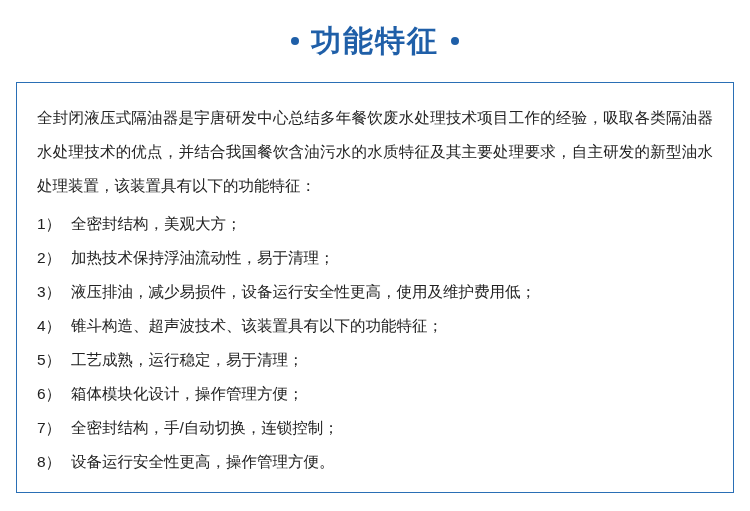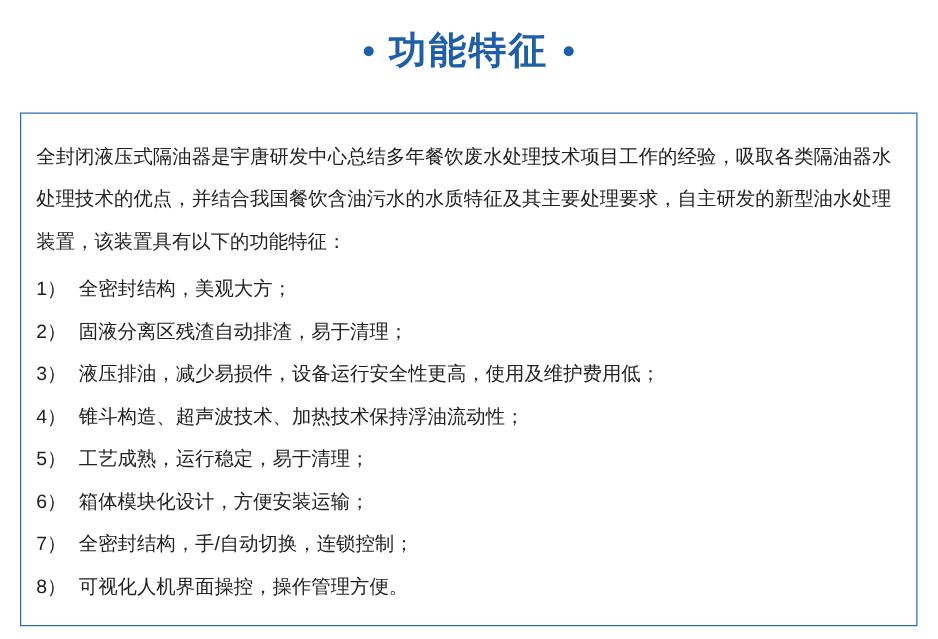--- a/index.html
+++ b/index.html
@@ -39,26 +39,26 @@
     width: 8px;
     height: 8px;
     border-radius: 50%;
     background: #1f5fa8;
     display: inline-block;
   }
   
   .content-box {
     position: absolute;
     left: 16px;
-    top: 90px;
+    top: 82px;
     width: 718px;
     height: 411px;
     box-sizing: border-box;
     border: 1px solid #2a6fb5;
-    padding: 18px 20px 10px 12px;
+    padding: 18px 20px 10px 20px;
     background: #ffffff;
   }
   .intro {
     font-size: 15.5px;
     line-height: 34px;
     color: #222222;
     text-align: justify;
     margin: 0 0 4px 0;
   }
   .feature-list {
@@ -96,42 +96,42 @@
 
     <p class="intro">全封闭液压式隔油器是宇唐研发中心总结多年餐饮废水处理技术项目工作的经验，吸取各类隔油器水处理技术的优点，并结合我国餐饮含油污水的水质特征及其主要处理要求，自主研发的新型油水处理装置，该装置具有以下的功能特征：</p>
 
     <ul class="feature-list">
       <li class="feature-item">
         <span class="feature-index">1）</span>
         <span class="feature-text">全密封结构，美观大方；</span>
       </li>
       <li class="feature-item">
         <span class="feature-index">2）</span>
-        <span class="feature-text">固液分离区残渣自动排渣，易于清理；</span>
+        <span class="feature-text">加热技术保持浮油流动性，易于清理；</span>
       </li>
       <li class="feature-item">
         <span class="feature-index">3）</span>
         <span class="feature-text">液压排油，减少易损件，设备运行安全性更高，使用及维护费用低；</span>
       </li>
       <li class="feature-item">
         <span class="feature-index">4）</span>
-        <span class="feature-text">锥斗构造、超声波技术、加热技术保持浮油流动性；</span>
+        <span class="feature-text">锥斗构造、超声波技术、该装置具有以下的功能特征；</span>
       </li>
       <li class="feature-item">
         <span class="feature-index">5）</span>
         <span class="feature-text">工艺成熟，运行稳定，易于清理；</span>
       </li>
       <li class="feature-item">
         <span class="feature-index">6）</span>
-        <span class="feature-text">箱体模块化设计，方便安装运输；</span>
+        <span class="feature-text">箱体模块化设计，操作管理方便；</span>
       </li>
       <li class="feature-item">
         <span class="feature-index">7）</span>
         <span class="feature-text">全密封结构，手/自动切换，连锁控制；</span>
       </li>
       <li class="feature-item">
         <span class="feature-index">8）</span>
-        <span class="feature-text">可视化人机界面操控，操作管理方便。</span>
+        <span class="feature-text">设备运行安全性更高，操作管理方便。</span>
       </li>
     </ul>
 
   </div>
 </div>
 
 </body></html>

